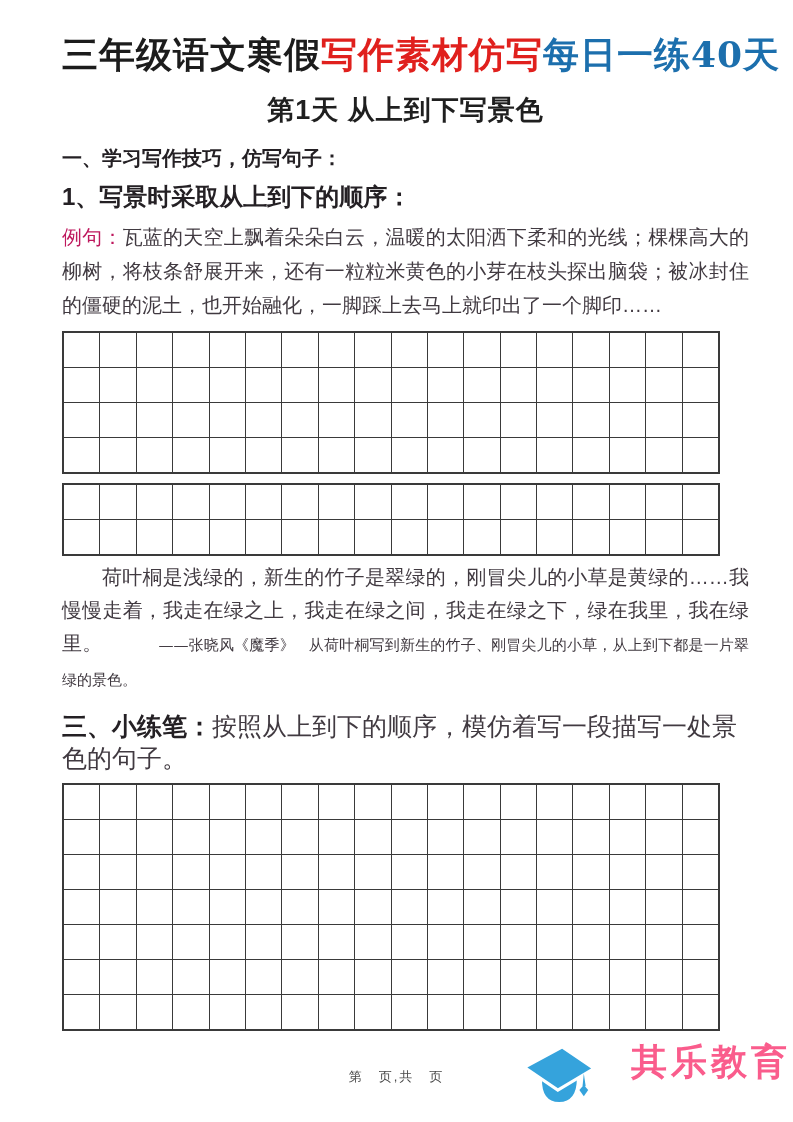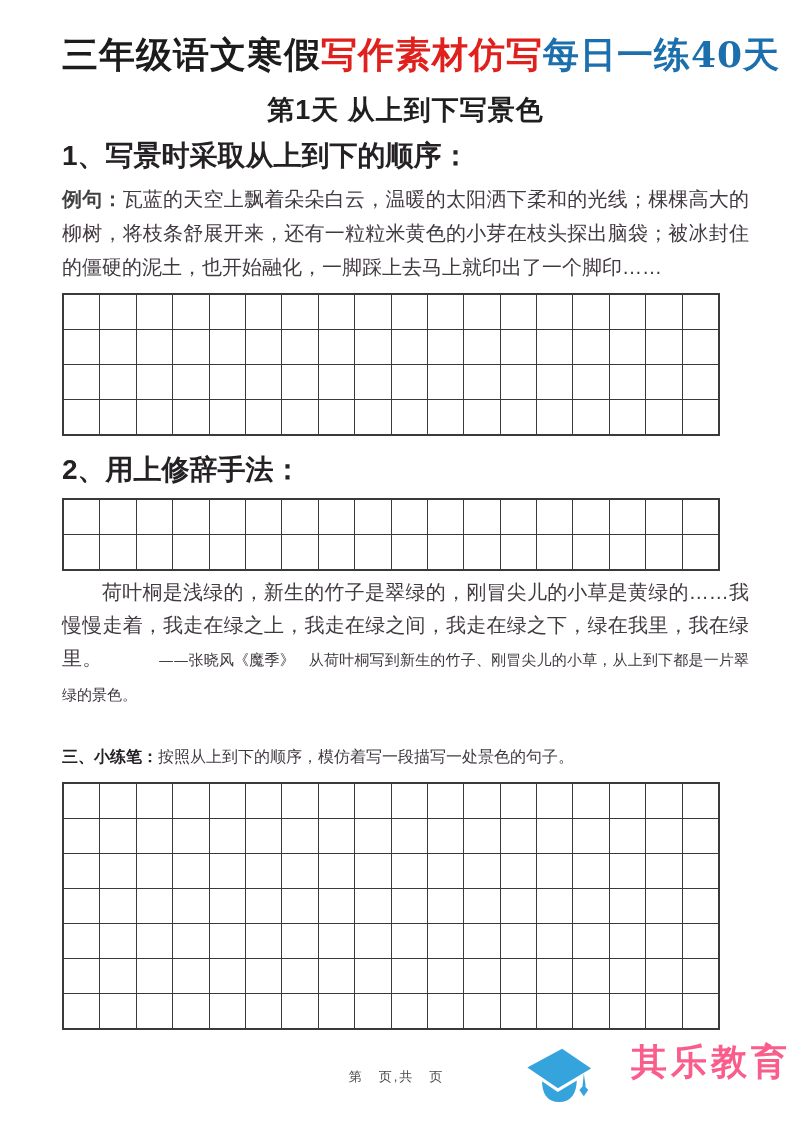--- a/index.html
+++ b/index.html
@@ -37,32 +37,32 @@
     letter-spacing: 1px;
   }
   .sec-heading {
     margin-top: 17px;
     font-size: 20px;
     font-weight: bold;
     color: #242024;
   }
   .sub-heading {
     margin-top: 9px;
-    font-size: 28px;
+    font-size: 24px;
     font-weight: bold;
     color: #242024;
   }
   .example {
     margin-top: 7px;
     font-size: 20px;
     line-height: 34px;
     color: #413a41;
     text-align: justify;
   }
-  .ex-label { font-weight: bold; color: #404040; }
+  .ex-label { font-weight: normal; color: #be185d; }
   .writing-grid {
     margin-top: 9px;
     display: grid;
     gap: 1px;
     background: #3a3a3a;
     border: 2px solid #3a3a3a;
     width: 658px;
   }
   .grid-cell { background: #ffffff; height: 34px; }
   .passage {
@@ -74,22 +74,22 @@
     text-align: justify;
   }
   .kai {
     font-family: "DejaVu Serif", "Liberation Serif", serif;
     font-size: 15px;
     color: #3d363d;
   }
   .attribution { margin-left: 56px; }
   .comment { margin-left: 14px; }
   .task-line {
-    margin-top: 29px;
-    font-size: 16px;
+    margin-top: 13px;
+    font-size: 25px;
     line-height: 32px;
     color: #413a41;
   }
   .task-label { font-weight: bold; color: #242024; }
   .footer {
     position: absolute;
     left: 0; right: 0;
     bottom: 36px;
     text-align: center;
     font-size: 13px;
@@ -122,20 +122,21 @@
 </style>
 </head>
 <body>
 
 <div class="page">
 
   <h1 class="main-title"><span class="t-black">三年级语文寒假</span><span class="t-red">写作素材仿写</span><span class="t-blue">每日一练40天</span></h1>
 
   <h2 class="day-title">第1天 从上到下写景色</h2>
 
+  <div class="sec-heading">一、学习写作技巧，仿写句子：</div>
 
   <div class="sub-heading">1、写景时采取从上到下的顺序：</div>
 
   <p class="example"><span class="ex-label">例句：</span><span>瓦蓝的天空上飘着朵朵白云，温暖的太阳洒下柔和的光线；棵棵高大的柳树，将枝条舒展开来，还有一粒粒米黄色的小芽在枝头探出脑袋；被冰封住的僵硬的泥土，也开始融化，一脚踩上去马上就印出了一个脚印……</span></p>
 
   <div class="writing-grid" style="grid-template-columns: repeat(18, 1fr);">
       <div class="grid-cell"></div>
       <div class="grid-cell"></div>
       <div class="grid-cell"></div>
       <div class="grid-cell"></div>
@@ -202,21 +203,20 @@
       <div class="grid-cell"></div>
       <div class="grid-cell"></div>
       <div class="grid-cell"></div>
       <div class="grid-cell"></div>
       <div class="grid-cell"></div>
       <div class="grid-cell"></div>
       <div class="grid-cell"></div>
       <div class="grid-cell"></div>
     </div>
 
-  <div class="sub-heading" style="margin-top:15px;">2、用上修辞手法：</div>
 
 
   <div class="writing-grid" style="grid-template-columns: repeat(18, 1fr);">
       <div class="grid-cell"></div>
       <div class="grid-cell"></div>
       <div class="grid-cell"></div>
       <div class="grid-cell"></div>
       <div class="grid-cell"></div>
       <div class="grid-cell"></div>
       <div class="grid-cell"></div>

